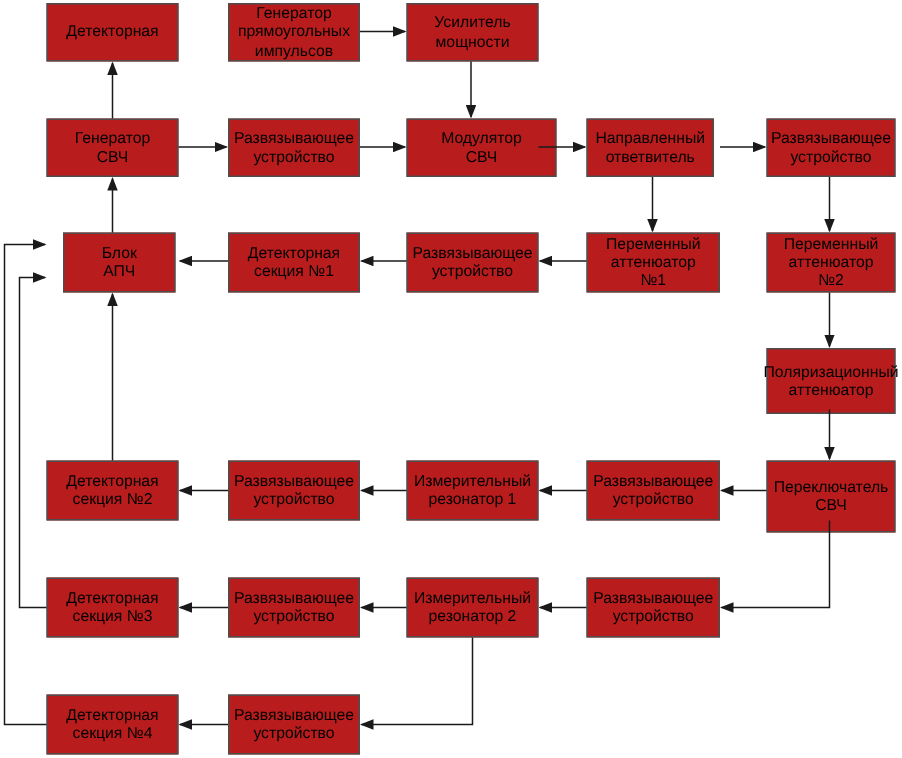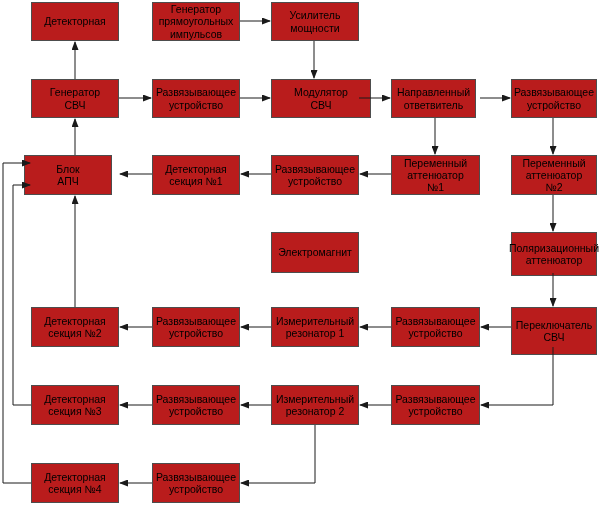--- a/index.html
+++ b/index.html
@@ -32,34 +32,33 @@
 СВЧ</div>
   <div class="node" style="left:152px;top:79px;width:88px;height:39px">Развязывающее
 устройство</div>
   <div class="node" style="left:271px;top:79px;width:100px;height:39px">Модулятор
 СВЧ</div>
   <div class="node" style="left:391px;top:79px;width:85px;height:39px">Направленный
 ответвитель</div>
   <div class="node" style="left:511px;top:79px;width:86px;height:39px">Развязывающее
 устройство</div>
 
-  <div class="node" style="left:24px;top:155px;width:88px;height:40px">Блок
+  <div class="node" style="left:42px;top:155px;width:75px;height:40px">Блок
 АПЧ</div>
   <div class="node" style="left:152px;top:155px;width:88px;height:40px">Детекторная
 секция №1</div>
   <div class="node" style="left:271px;top:155px;width:88px;height:40px">Развязывающее
 устройство</div>
   <div class="node" style="left:391px;top:155px;width:89px;height:40px">Переменный
 аттенюатор
 №1</div>
   <div class="node" style="left:511px;top:155px;width:86px;height:40px">Переменный
 аттенюатор
 №2</div>
 
-  <div class="node" style="left:271px;top:232px;width:88px;height:41px">Электромагнит</div>
   <div class="node" style="left:511px;top:232px;width:86px;height:44px">Поляризационный
 аттенюатор</div>
 
   <div class="node" style="left:31px;top:307px;width:88px;height:40px">Детекторная
 секция №2</div>
   <div class="node" style="left:152px;top:307px;width:88px;height:40px">Развязывающее
 устройство</div>
   <div class="node" style="left:271px;top:307px;width:88px;height:40px">Измерительный
 резонатор 1</div>
   <div class="node" style="left:391px;top:307px;width:89px;height:40px">Развязывающее

